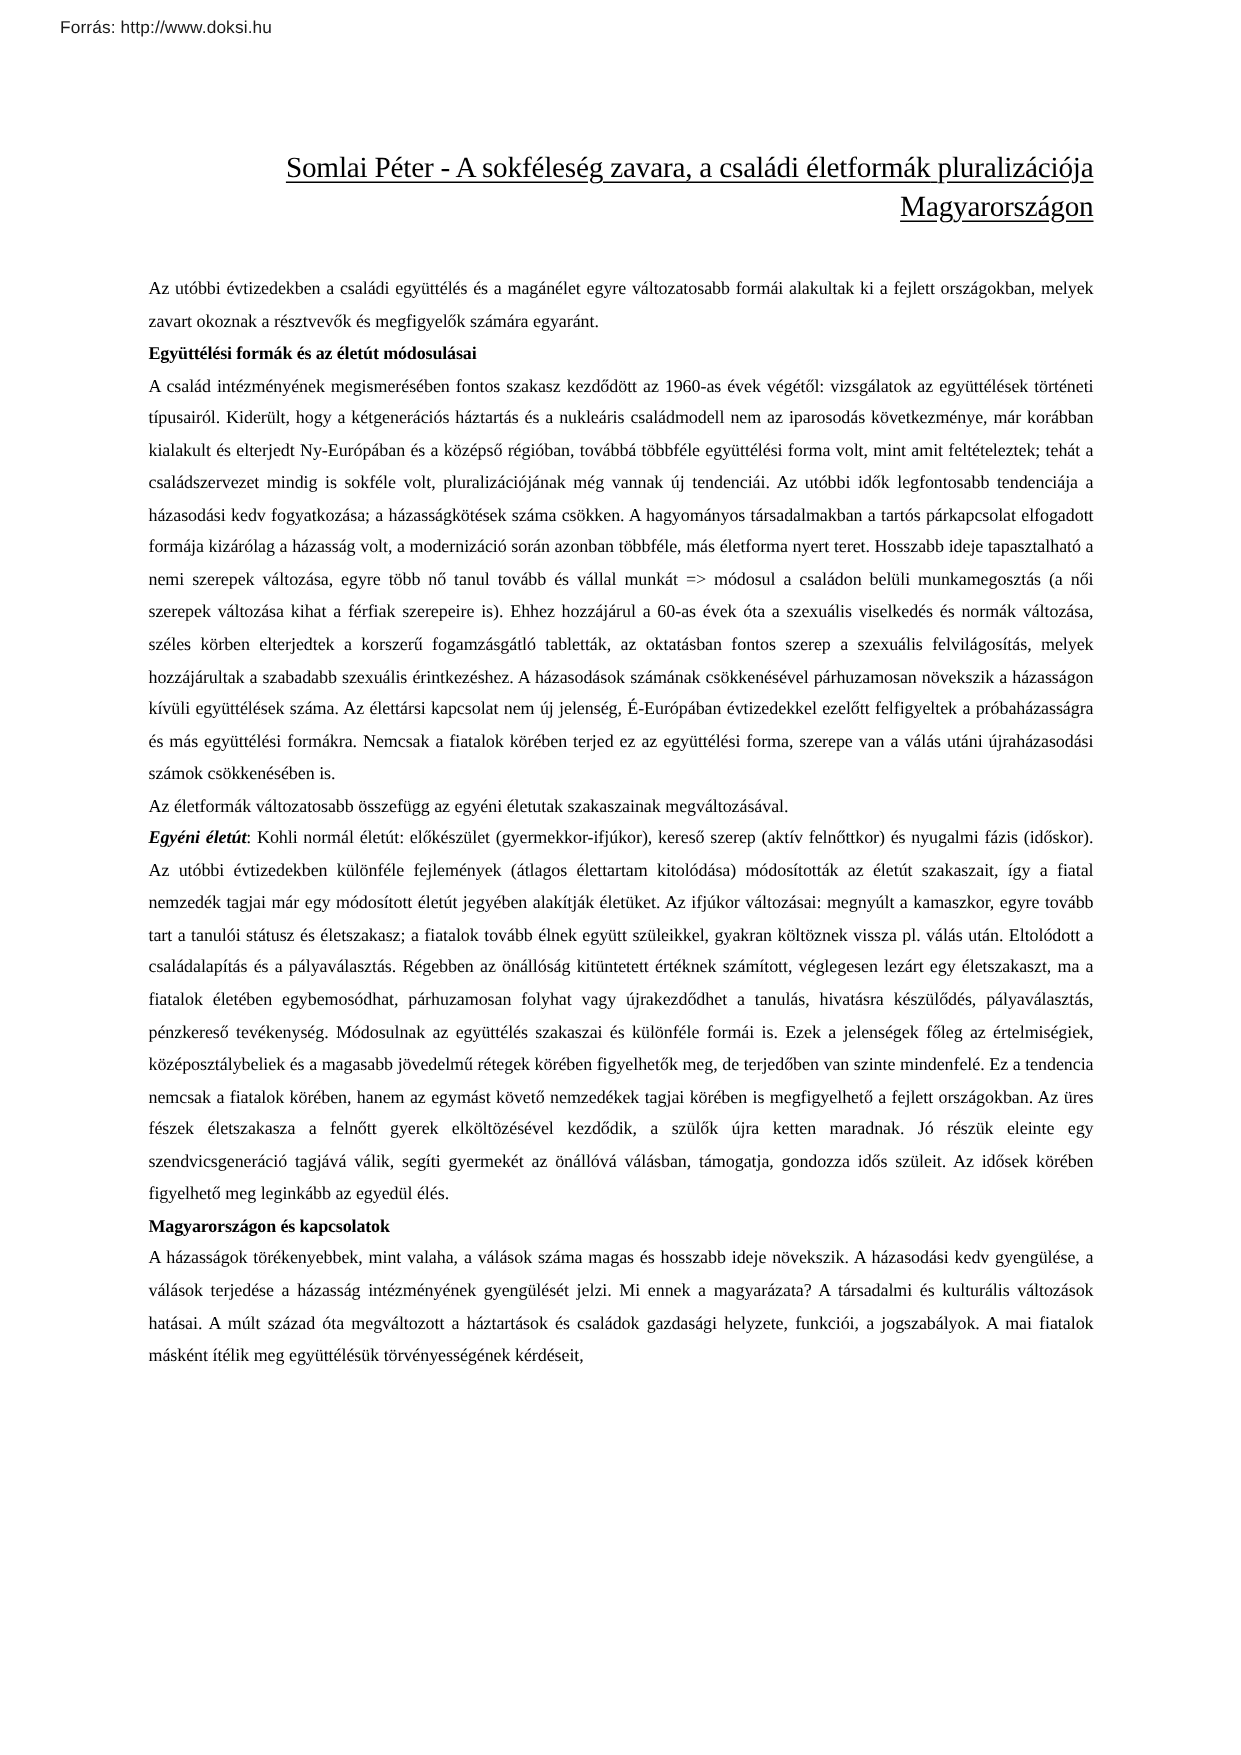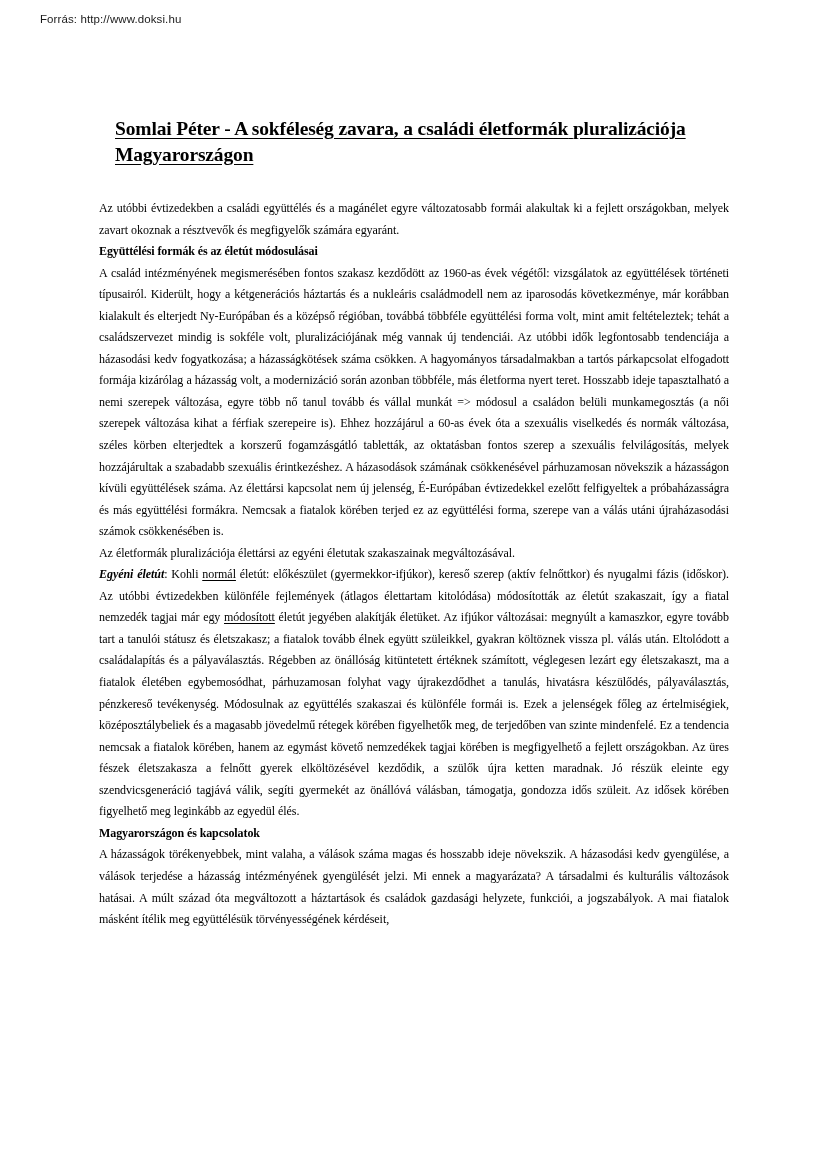--- a/index.html
+++ b/index.html
@@ -33,26 +33,26 @@
 
   
   .page {
     position: absolute;
     left: 99px;
     top: 0;
     width: 630px;
   }
 
   .doc-title {
-    margin: 16px;
+    margin: 0;
     padding: 0;
     font-size: 19.5px;
     line-height: 25.5px;
-    font-weight: bold;
-    text-align: left;
+    font-weight: normal;
+    text-align: right;
     text-decoration: underline;
     text-underline-offset: 2.5px;
     padding-top: 100px;
     letter-spacing: -0.15px;
   }
 
   .body-block {
     margin-top: 31px;
   }
 
@@ -70,21 +70,21 @@
   h2.section-heading {
     margin: 0;
     padding: 0;
     font-size: 12px;
     line-height: 21.55px;
     font-weight: bold;
     text-align: left;
     letter-spacing: -0.1px;
   }
 
-  .u { text-decoration: underline; text-underline-offset: 1.5px; }
+  .u { text-underline-offset: 1.5px; }
   .i { }
   .b { font-weight: bold; font-style: italic; }
 
   
   .clip-bottom { }
 </style>
 </head>
 <body>
 
 <div class="source-header">Forrás: http://www.doksi.hu</div>
@@ -97,21 +97,21 @@
   </h1>
 
   <div class="body-block">
 
     <p class="para">Az utóbbi évtizedekben a családi együttélés és a magánélet egyre változatosabb formái alakultak ki a fejlett országokban, melyek zavart okoznak a résztvevők és megfigyelők számára egyaránt.</p>
 
     <h2 class="section-heading">Együttélési formák és az életút módosulásai</h2>
 
     <p class="para">A család intézményének megismerésében fontos szakasz kezdődött az 1960-as évek végétől: vizsgálatok az együttélések történeti típusairól. Kiderült, hogy a kétgenerációs háztartás és a nukleáris családmodell nem az iparosodás következménye, már korábban kialakult és elterjedt Ny-Európában és a középső régióban, továbbá többféle együttélési forma volt, mint amit feltételeztek; tehát a családszervezet mindig is sokféle volt, pluralizációjának még vannak új tendenciái. Az utóbbi idők legfontosabb tendenciája a házasodási kedv fogyatkozása; a házasságkötések száma csökken. A hagyományos társadalmakban a tartós párkapcsolat elfogadott formája kizárólag a házasság volt, a modernizáció során azonban többféle, más életforma nyert teret. Hosszabb ideje tapasztalható a nemi szerepek változása, egyre több nő tanul tovább és vállal munkát =&gt; módosul a családon belüli munkamegosztás (a női szerepek változása kihat a férfiak szerepeire is). Ehhez hozzájárul a 60-as évek óta a szexuális viselkedés és normák változása, széles körben elterjedtek a korszerű fogamzásgátló tabletták, az oktatásban fontos szerep a szexuális felvilágosítás, melyek hozzájárultak a szabadabb szexuális érintkezéshez. A házasodások számának csökkenésével párhuzamosan növekszik a házasságon kívüli együttélések száma. Az élettársi kapcsolat nem új jelenség, É-Európában évtizedekkel ezelőtt felfigyeltek a próbaházasságra és más együttélési formákra. Nemcsak a fiatalok körében terjed ez az együttélési forma, szerepe van a válás utáni újraházasodási számok csökkenésében is.</p>
 
-    <p class="para">Az életformák pluralizációja élettársi az egyéni életutak szakaszainak megváltozásával.</p>
+    <p class="para">Az életformák változatosabb összefügg az egyéni életutak szakaszainak megváltozásával.</p>
 
     <p class="para">
       <span class="b">Egyéni életút</span><span>: Kohli </span><span class="u">normál</span><span> életút: </span><span class="i">előkészület</span><span> (gyermekkor-ifjúkor), </span><span class="i">kereső szerep</span><span> (aktív felnőttkor) és </span><span class="i">nyugalmi fázis</span><span> (időskor). Az utóbbi évtizedekben különféle fejlemények (átlagos élettartam kitolódása) módosították az életút szakaszait, így a fiatal nemzedék tagjai már egy </span><span class="u">módosított</span><span> életút jegyében alakítják életüket.  </span><span class="i">Az ifjúkor változásai</span><span>: megnyúlt a kamaszkor, egyre tovább tart a tanulói státusz és életszakasz; a fiatalok tovább élnek együtt szüleikkel, gyakran költöznek vissza pl. válás után. Eltolódott a családalapítás és a pályaválasztás. Régebben az önállóság kitüntetett értéknek számított, véglegesen lezárt egy életszakaszt, ma a fiatalok életében egybemosódhat, párhuzamosan folyhat vagy újrakezdődhet a tanulás, hivatásra készülődés, pályaválasztás, pénzkereső tevékenység. Módosulnak az együttélés szakaszai és különféle formái is. Ezek a jelenségek főleg az értelmiségiek, középosztálybeliek és a magasabb jövedelmű rétegek körében figyelhetők meg, de terjedőben van szinte mindenfelé. Ez a tendencia nemcsak a fiatalok körében, hanem az egymást követő nemzedékek tagjai körében is megfigyelhető a fejlett országokban. Az üres fészek életszakasza a felnőtt gyerek elköltözésével kezdődik, a szülők újra ketten maradnak. Jó részük eleinte egy szendvicsgeneráció tagjává válik, segíti gyermekét az önállóvá válásban, támogatja, gondozza idős szüleit. Az idősek körében figyelhető meg leginkább az egyedül élés.</span>
     </p>
 
     <h2 class="section-heading">Magyarországon és kapcsolatok</h2>
 
     <p class="para clip-bottom">A házasságok törékenyebbek, mint valaha, a válások száma magas és hosszabb ideje növekszik. A házasodási kedv gyengülése, a válások terjedése a házasság intézményének gyengülését jelzi. Mi ennek a magyarázata? A társadalmi és kulturális változások hatásai. A múlt század óta megváltozott a háztartások és családok gazdasági helyzete, funkciói, a jogszabályok. A mai fiatalok másként ítélik meg együttélésük törvényességének kérdéseit,</p>
 
   </div>

